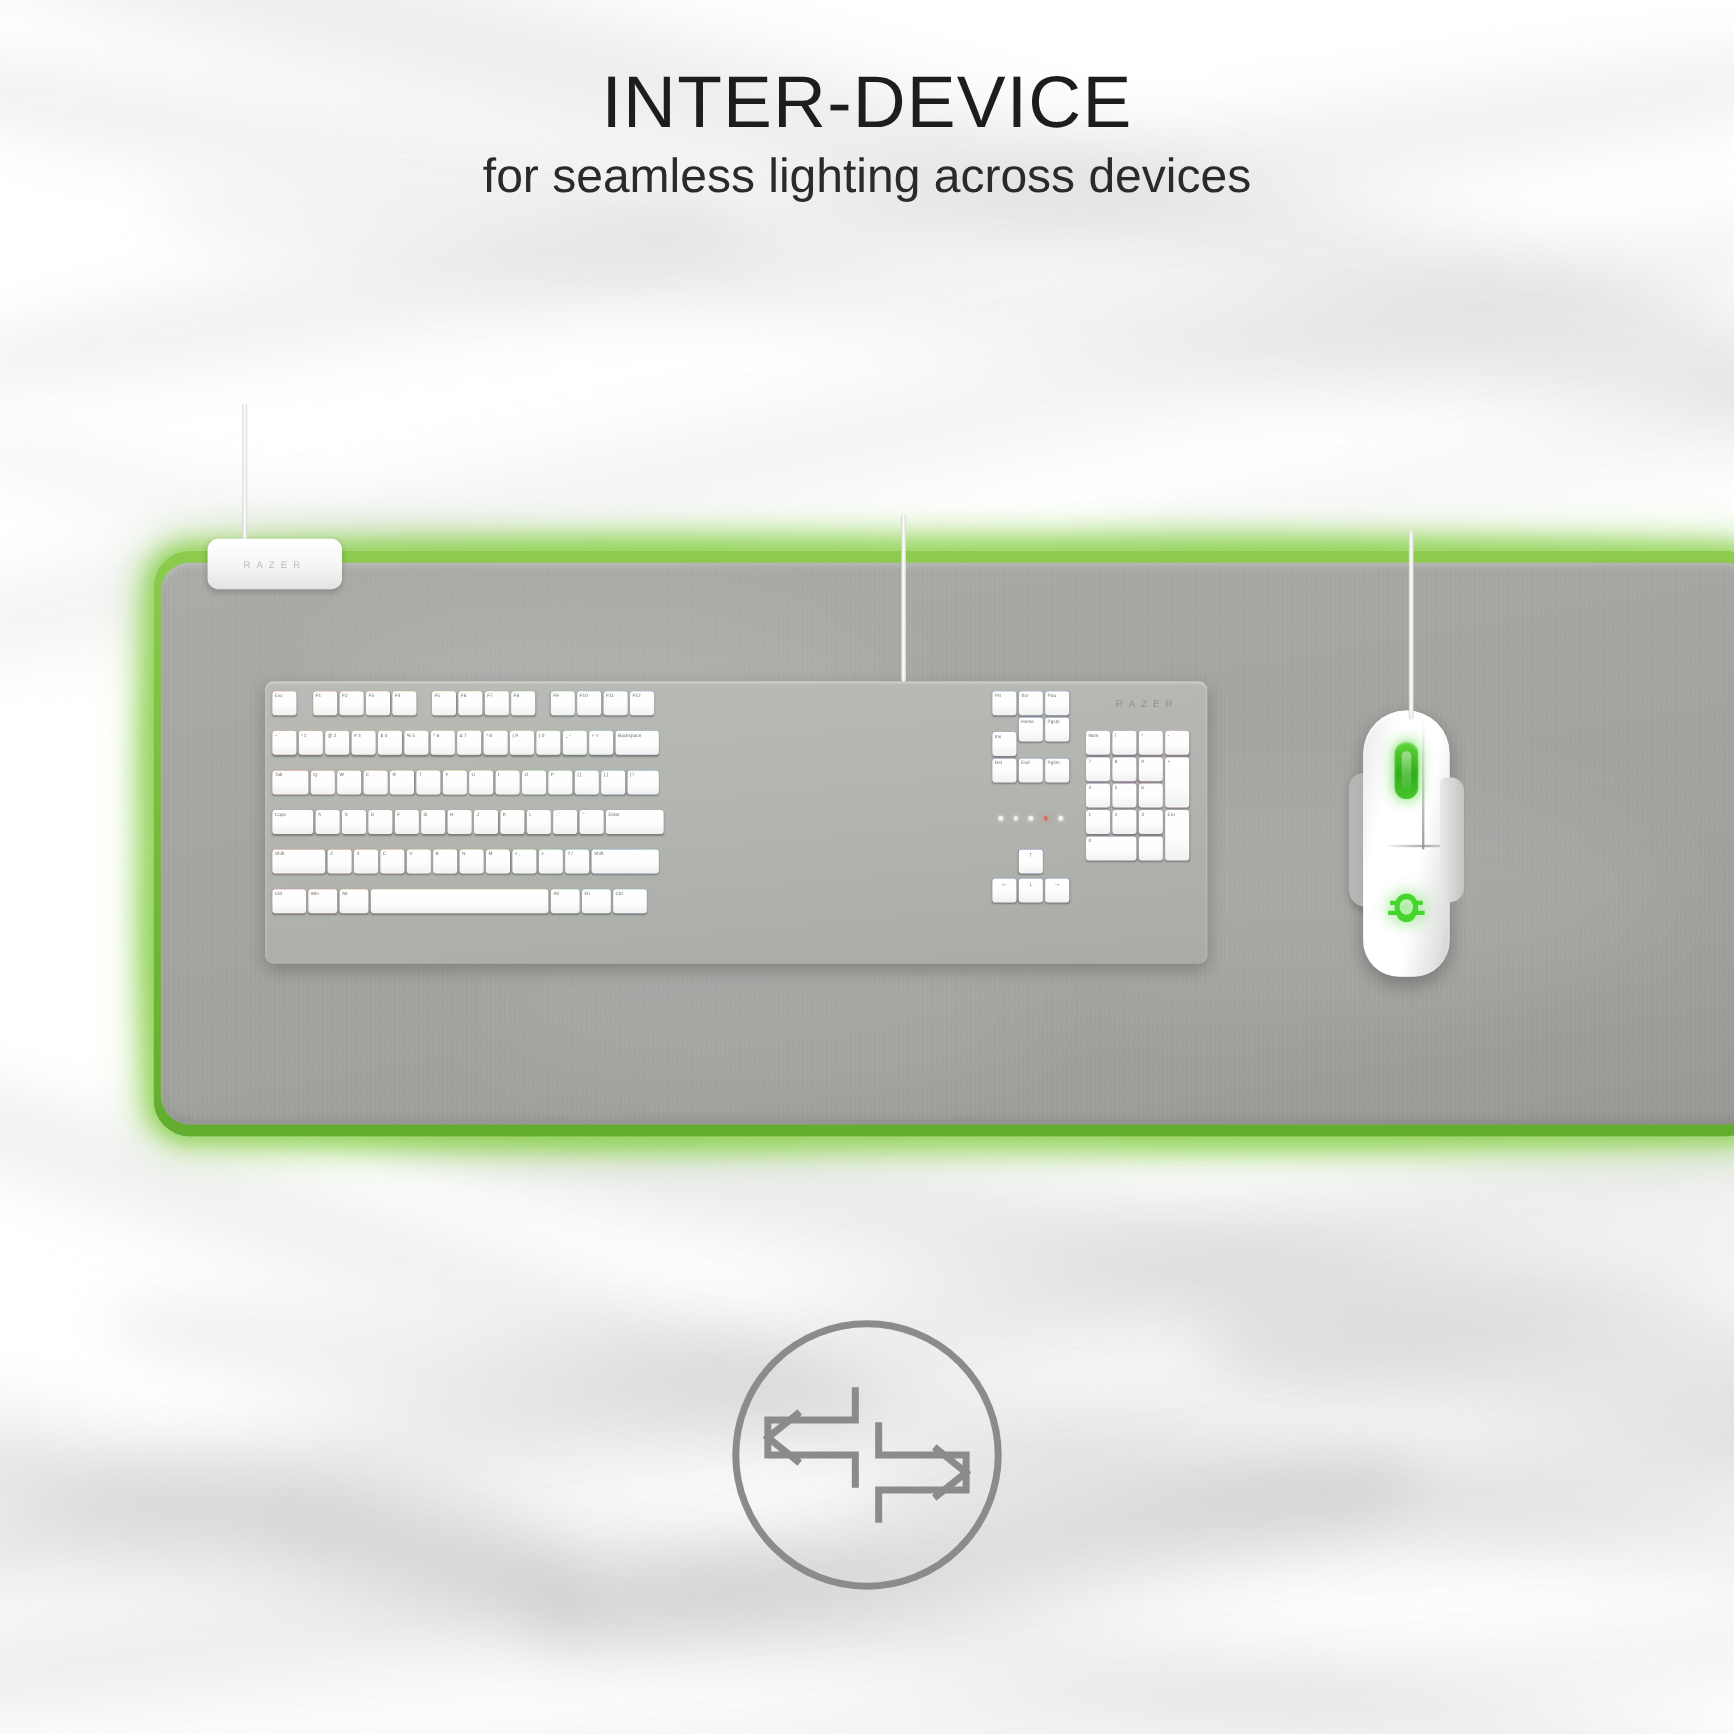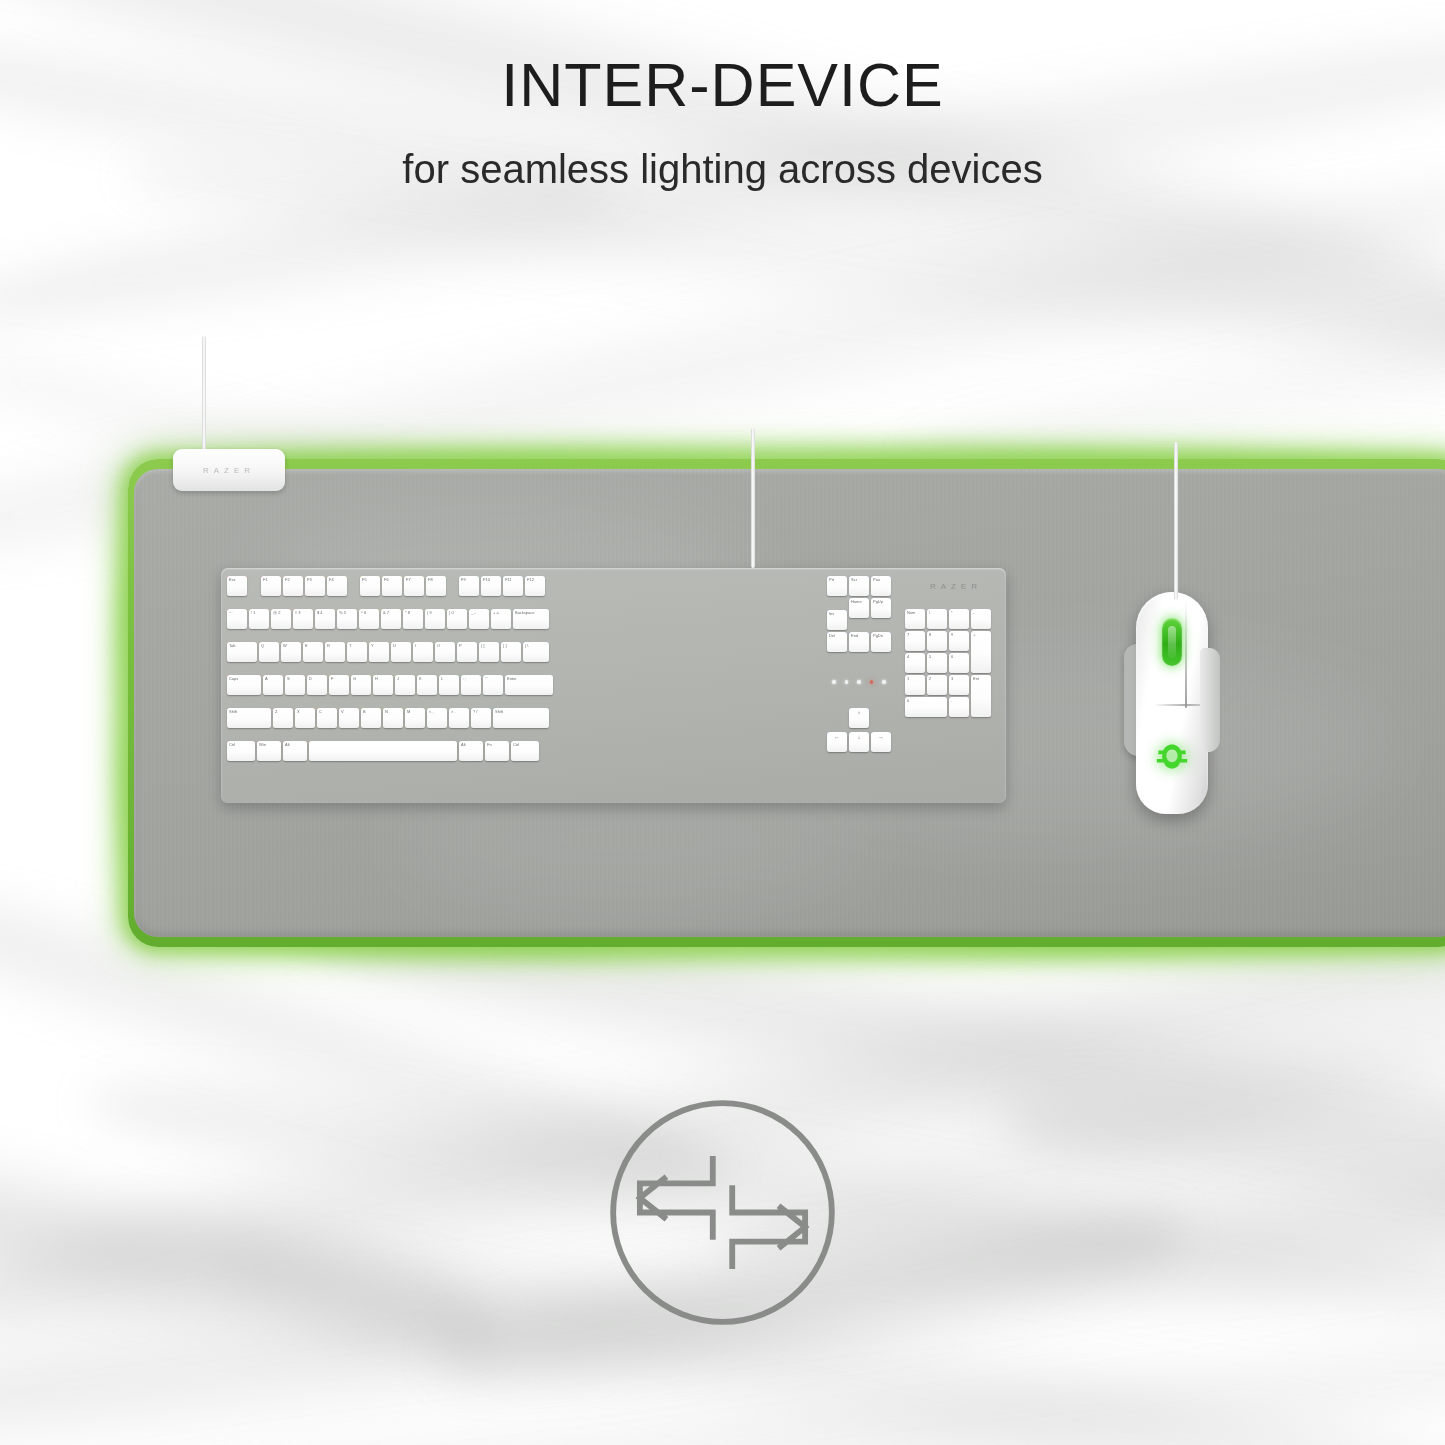--- a/index.html
+++ b/index.html
@@ -13,21 +13,21 @@
   #silk{position:absolute;inset:0;background:#ffffff;overflow:hidden;}
   .fold{position:absolute;border-radius:50%;filter:blur(22px);opacity:.55;}
 
   
   #headline{position:absolute;left:0;top:46px;width:1445px;text-align:center;z-index:40;}
   #headline .l1,#headline .l2{
     display:block;color:#1d1d1d;font-weight:400;letter-spacing:1px;
     font-size:61px;line-height:78px;white-space:nowrap;
   }
   #headline .sub{
-    display:block;margin-top:22px;color:#2a2a2a;font-size:40px;line-height:46px;font-weight:400;
+    display:block;color:#2a2a2a;font-size:40px;line-height:46px;font-weight:400;
   }
 
   
   #pad{
     position:absolute;left:128px;top:459px;width:1340px;height:488px;z-index:20;
   }
   #padglow{
     position:absolute;left:-16px;top:-16px;width:1372px;height:520px;
     border-radius:42px;
     background:radial-gradient(ellipse at 50% 50%, rgba(124,194,66,0) 55%, rgba(140,210,80,.55) 72%, rgba(160,220,110,0) 100%);

